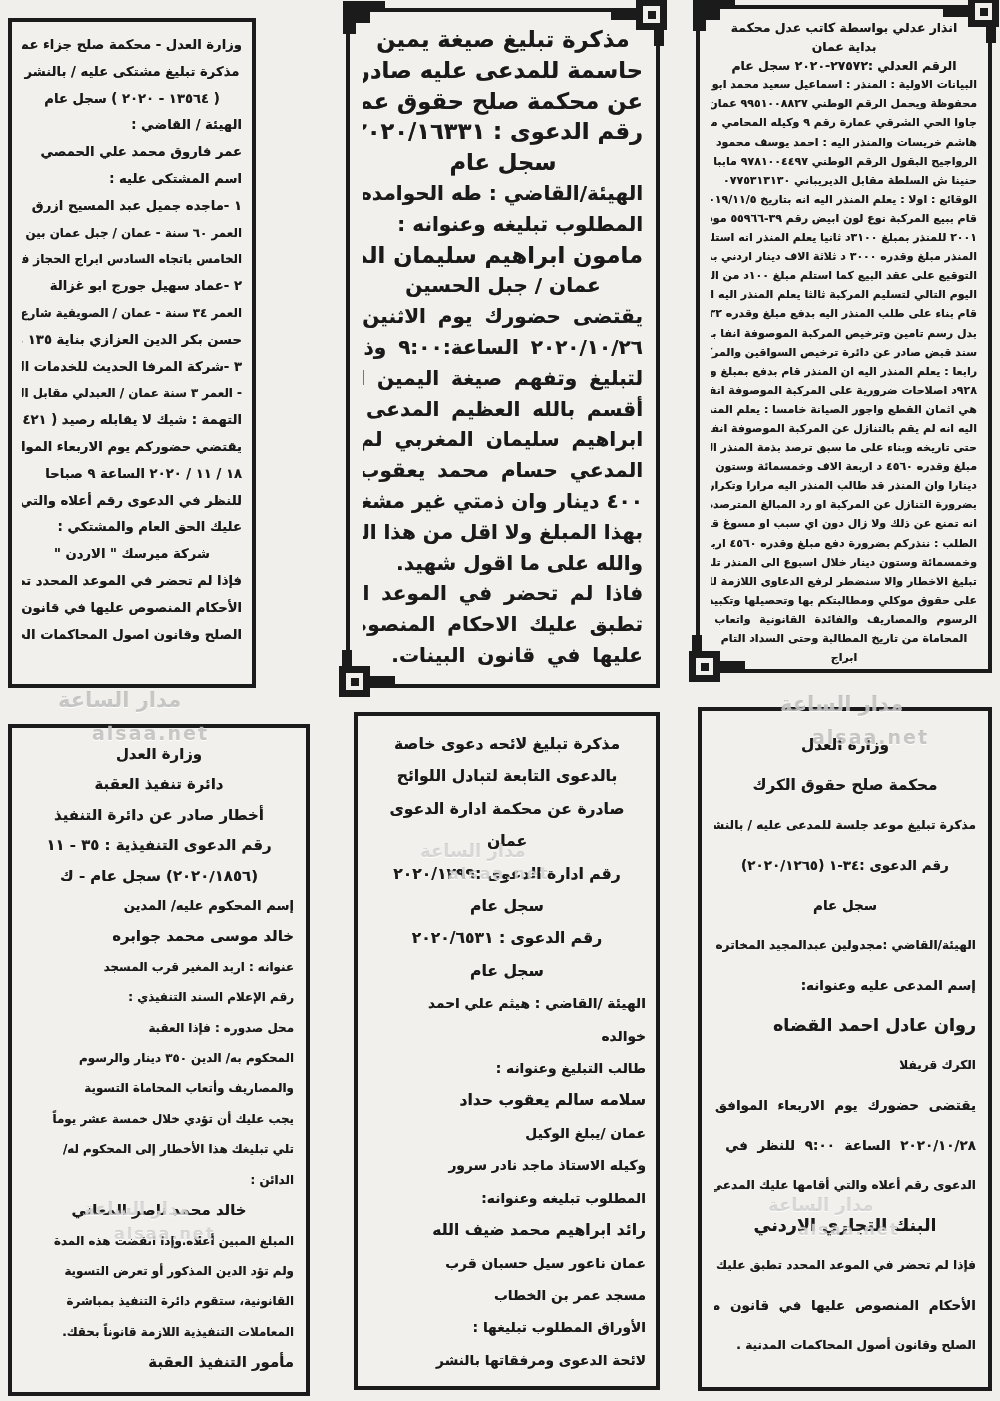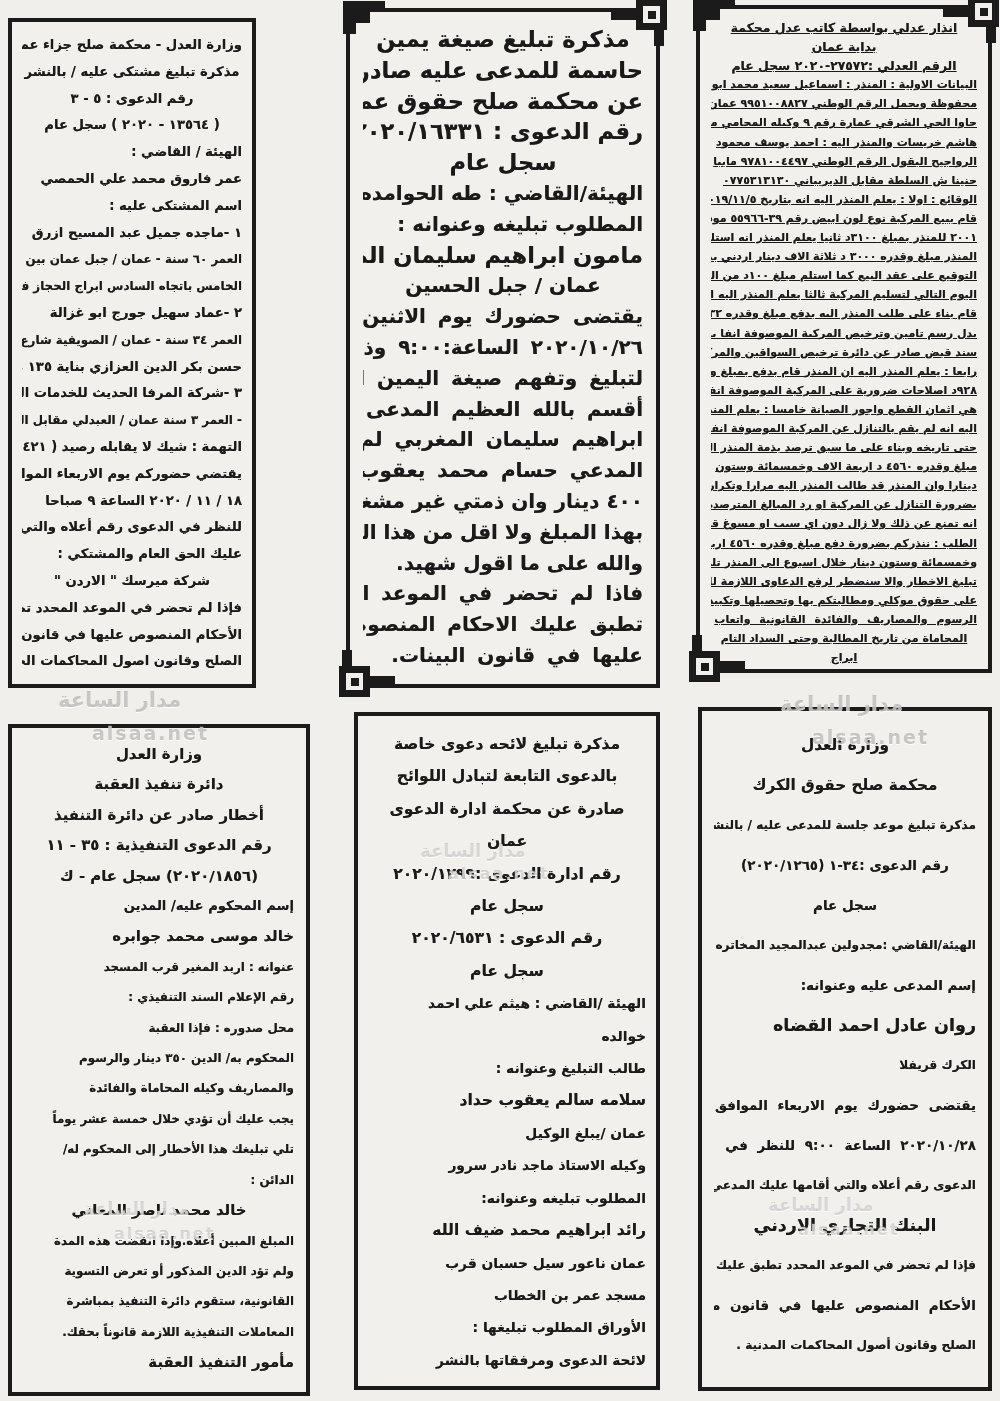--- a/index.html
+++ b/index.html
@@ -15,21 +15,21 @@
   #p1{left:8px;   top:18px;  width:248px;height:670px;}
   #p2{left:346px; top:8px;   width:314px;height:680px;}
   #p3{left:696px; top:5px;   width:296px;height:668px;}
   #p4{left:8px;   top:724px; width:302px;height:672px;}
   #p5{left:354px; top:712px; width:306px;height:678px;}
   #p6{left:698px; top:707px; width:294px;height:684px;}
 
   .panel-body{direction:rtl;font-weight:bold;}
   #p1 .panel-body{font-size:13.2px;line-height:26.8px;padding:10px 10px;}
   #p2 .panel-body{font-size:20px;line-height:30.8px;padding:12px 13px;}
-  #p3 .panel-body{font-size:11px;  line-height:19.1px;padding:9px 11px;text-decoration:underline;}
+  #p3 .panel-body{font-size:11px;  line-height:19.1px;padding:9px 11px;}
   #p4 .panel-body{font-size:13.2px;line-height:30.4px;padding:11px 12px;}
   #p5 .panel-body{font-size:13.8px;line-height:32.4px;padding:12px 10px;}
   #p6 .panel-body{font-size:13.5px;line-height:40px;  padding:14px 12px;}
 
   .line{white-space:nowrap;overflow:hidden;text-align:right;
         text-shadow:0 0 .5px rgba(0,0,0,.55);}
   .c{text-align:center;}
   .big{font-size:1.13em;}
   .xbig{font-size:1.3em;}
   .small{font-size:.9em;}
@@ -72,21 +72,20 @@
   .w9{left:768px;top:1194px;font-size:18px;}
   .w10{left:798px;top:1220px;font-size:16px;letter-spacing:2px;}
 </style>
 </head>
 <body>
 
 <section class="panel" id="p1">
   <div class="panel-body">
       <div class="line c">وزارة العدل  - محكمة صلح جزاء عمان</div>
       <div class="line c">مذكرة تبليغ مشتكى عليه  / بالنشر</div>
-      <div class="line c">رقم الدعوى : ٥ - ٣</div>
       <div class="line c">( ١٣٥٦٤  -  ٢٠٢٠ ) سجل عام</div>
       <div class="line">الهيئة / القاضي :</div>
       <div class="line">عمر فاروق محمد علي الحمصي</div>
       <div class="line">اسم  المشتكى عليه :</div>
       <div class="line">١ -ماجده جميل عبد المسيح ازرق</div>
       <div class="line small">العمر ٦٠ سنة    - عمان / جبل عمان بين الدوار</div>
       <div class="line small">الخامس باتجاه السادس ابراج الحجاز فوق فارمسي ون</div>
       <div class="line">٢ -عماد سهيل جورج ابو غزالة</div>
       <div class="line small">العمر ٣٤ سنة   - عمان / الصويفية شارع</div>
       <div class="line">حسن بكر الدين العزازي بناية ١٣٥ ط ٢</div>
@@ -221,21 +220,21 @@
       <div class="line c big">دائرة تنفيذ العقبة</div>
       <div class="line c big">أخطار صادر عن دائرة التنفيذ</div>
       <div class="line c big">رقم الدعوى التنفيذية : ٣٥ - ١١</div>
       <div class="line c big">(٢٠٢٠/١٨٥٦) سجل عام - ك</div>
       <div class="line">إسم المحكوم عليه/ المدين</div>
       <div class="line big">خالد موسى محمد جوابره</div>
       <div class="line small">عنوانه :  اربد المغير قرب المسجد</div>
       <div class="line small">رقم الإعلام السند التنفيذي :</div>
       <div class="line small">محل صدوره : فإذا العقبة</div>
       <div class="line small">المحكوم به/  الدين    ٣٥٠ دينار والرسوم</div>
-      <div class="line small">والمصاريف وكيله المحاماة والفائدة</div>
+      <div class="line small">والمصاريف وأتعاب المحاماة التسوية</div>
       <div class="line small">يجب عليك أن تؤدي خلال خمسة عشر يوماً</div>
       <div class="line small">تلي تبليغك هذا الأخطار إلى المحكوم له/</div>
       <div class="line small">الدائن :</div>
       <div class="line c big">خالد محمد ناصر المعاني</div>
       <div class="line small">المبلغ المبين أعلاه.وإذا انقضت هذه المدة</div>
       <div class="line small">ولم تؤد الدين المذكور أو تعرض التسوية</div>
       <div class="line small">القانونية، ستقوم دائرة التنفيذ بمباشرة</div>
       <div class="line small">المعاملات التنفيذية اللازمة قانوناً بحقك.</div>
       <div class="line big">مأمور التنفيذ العقبة</div>
     </div>

